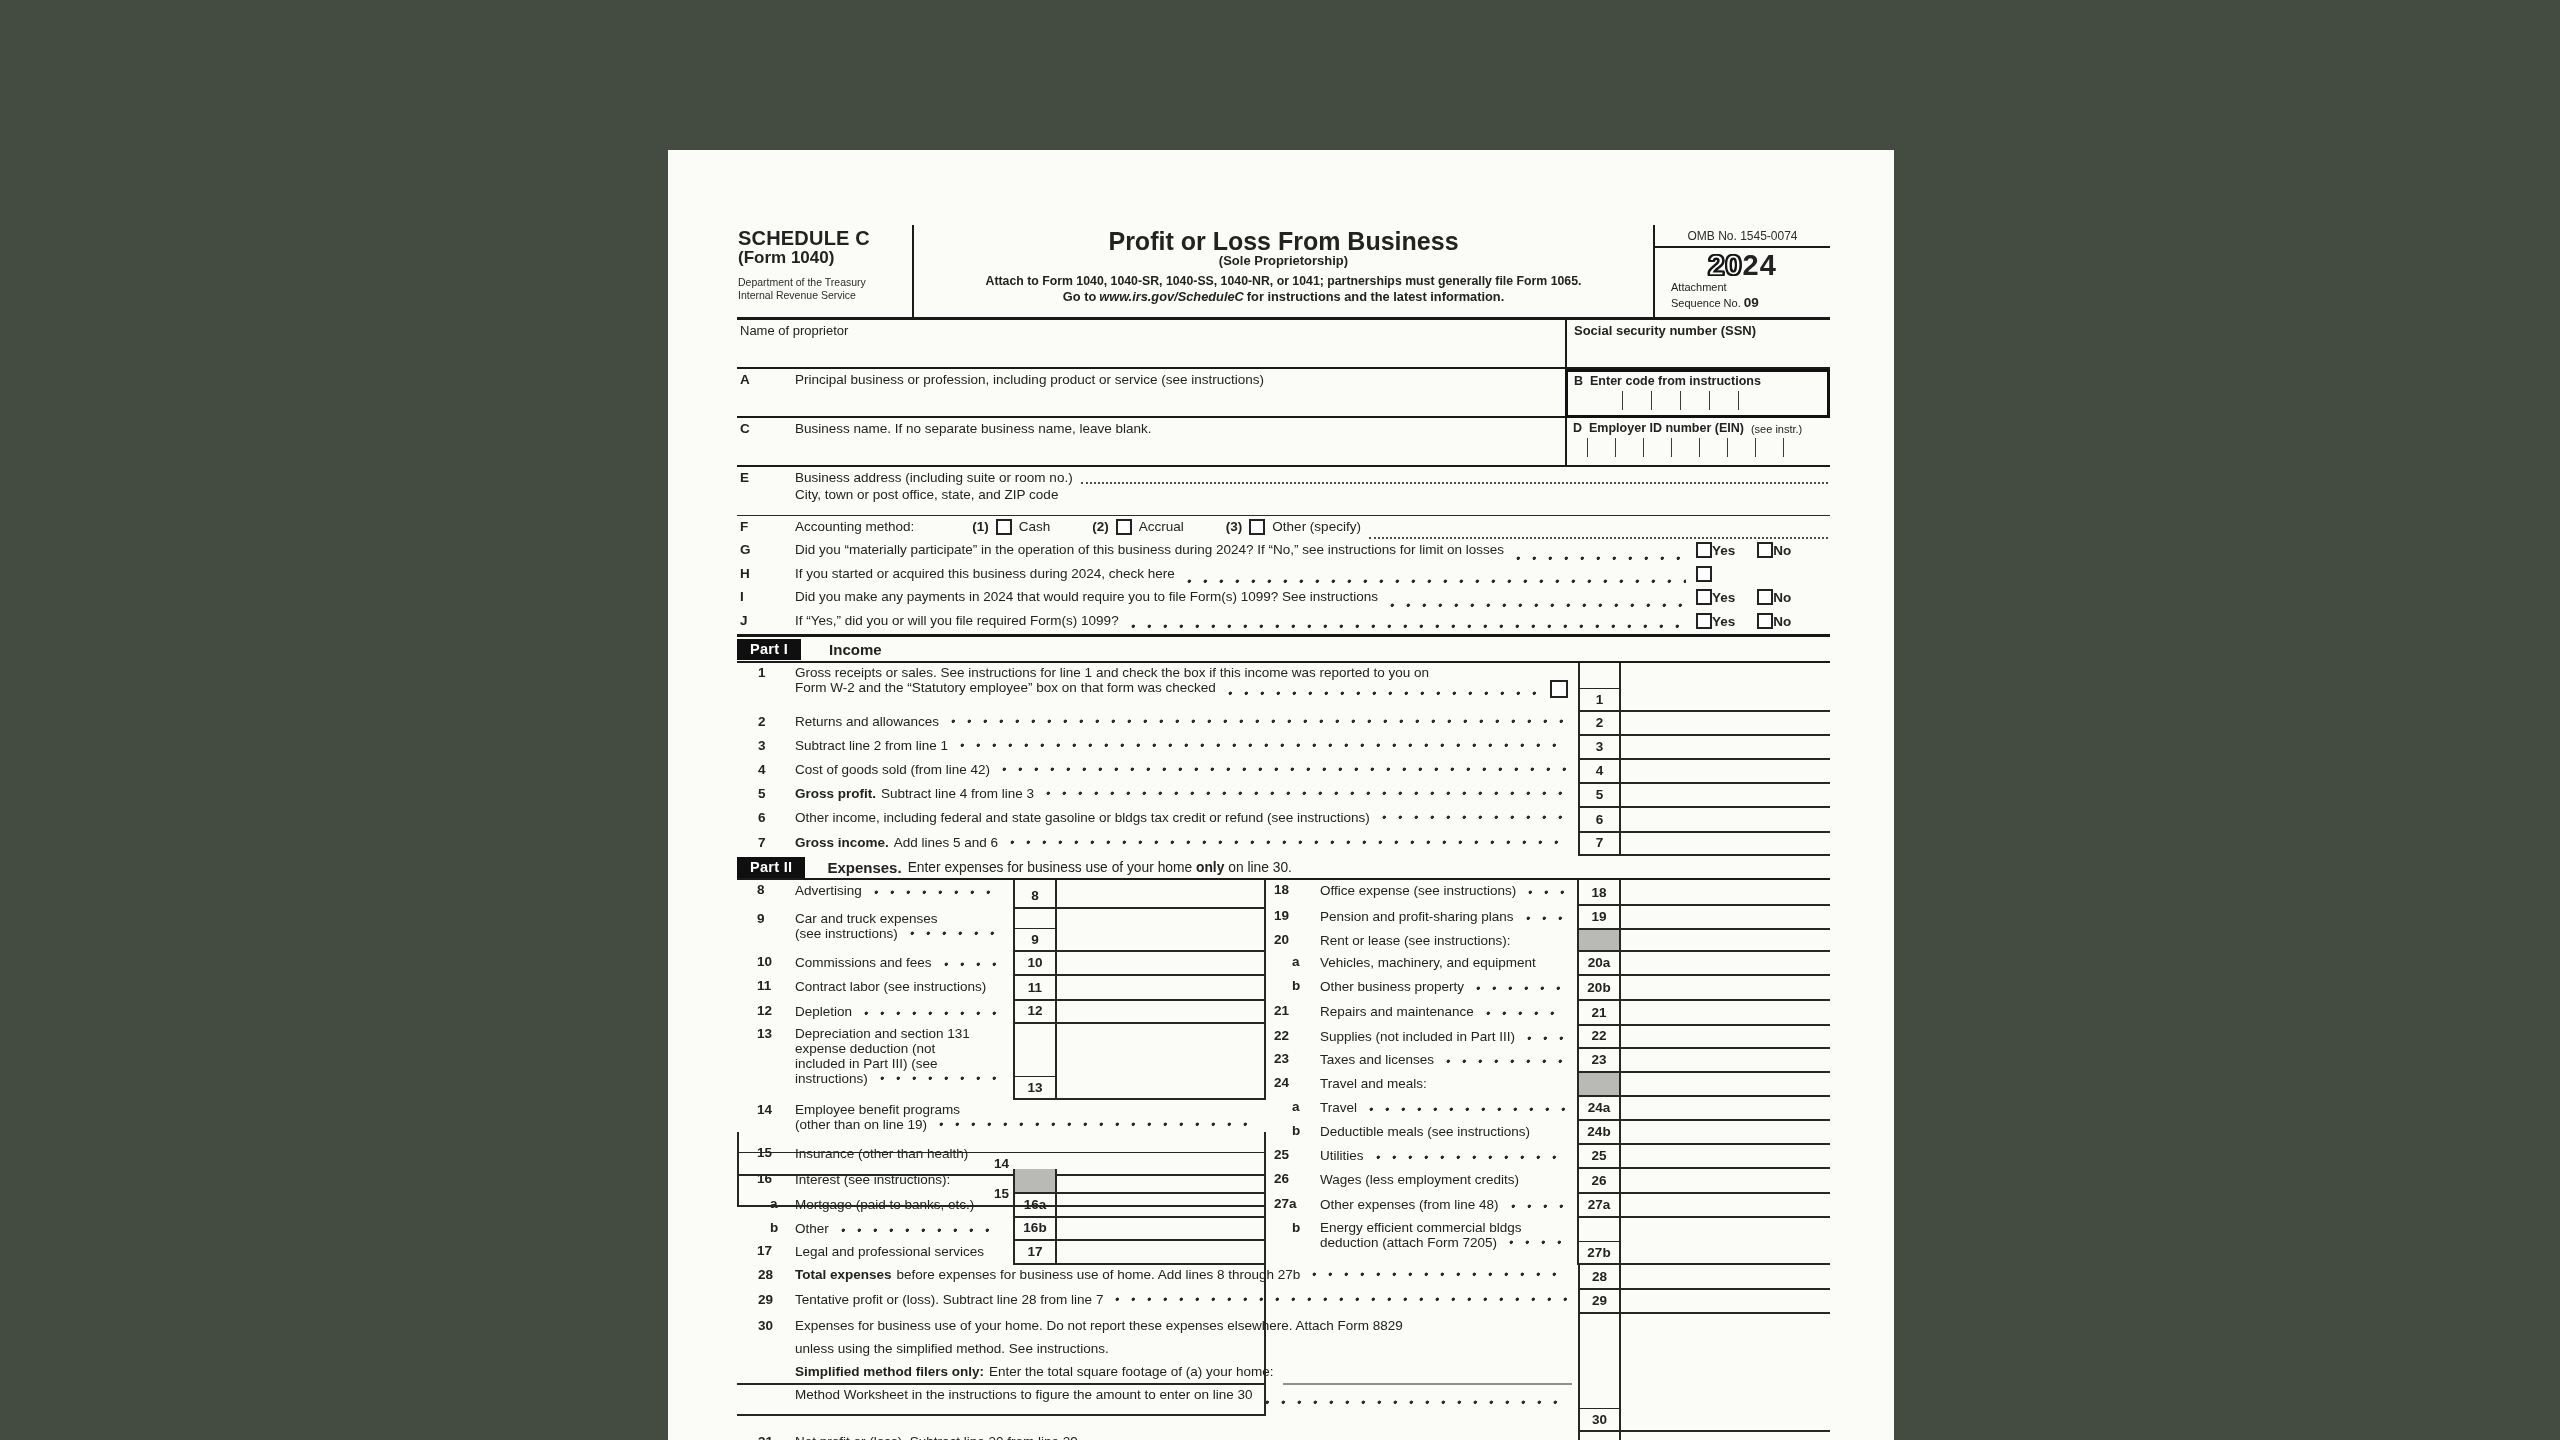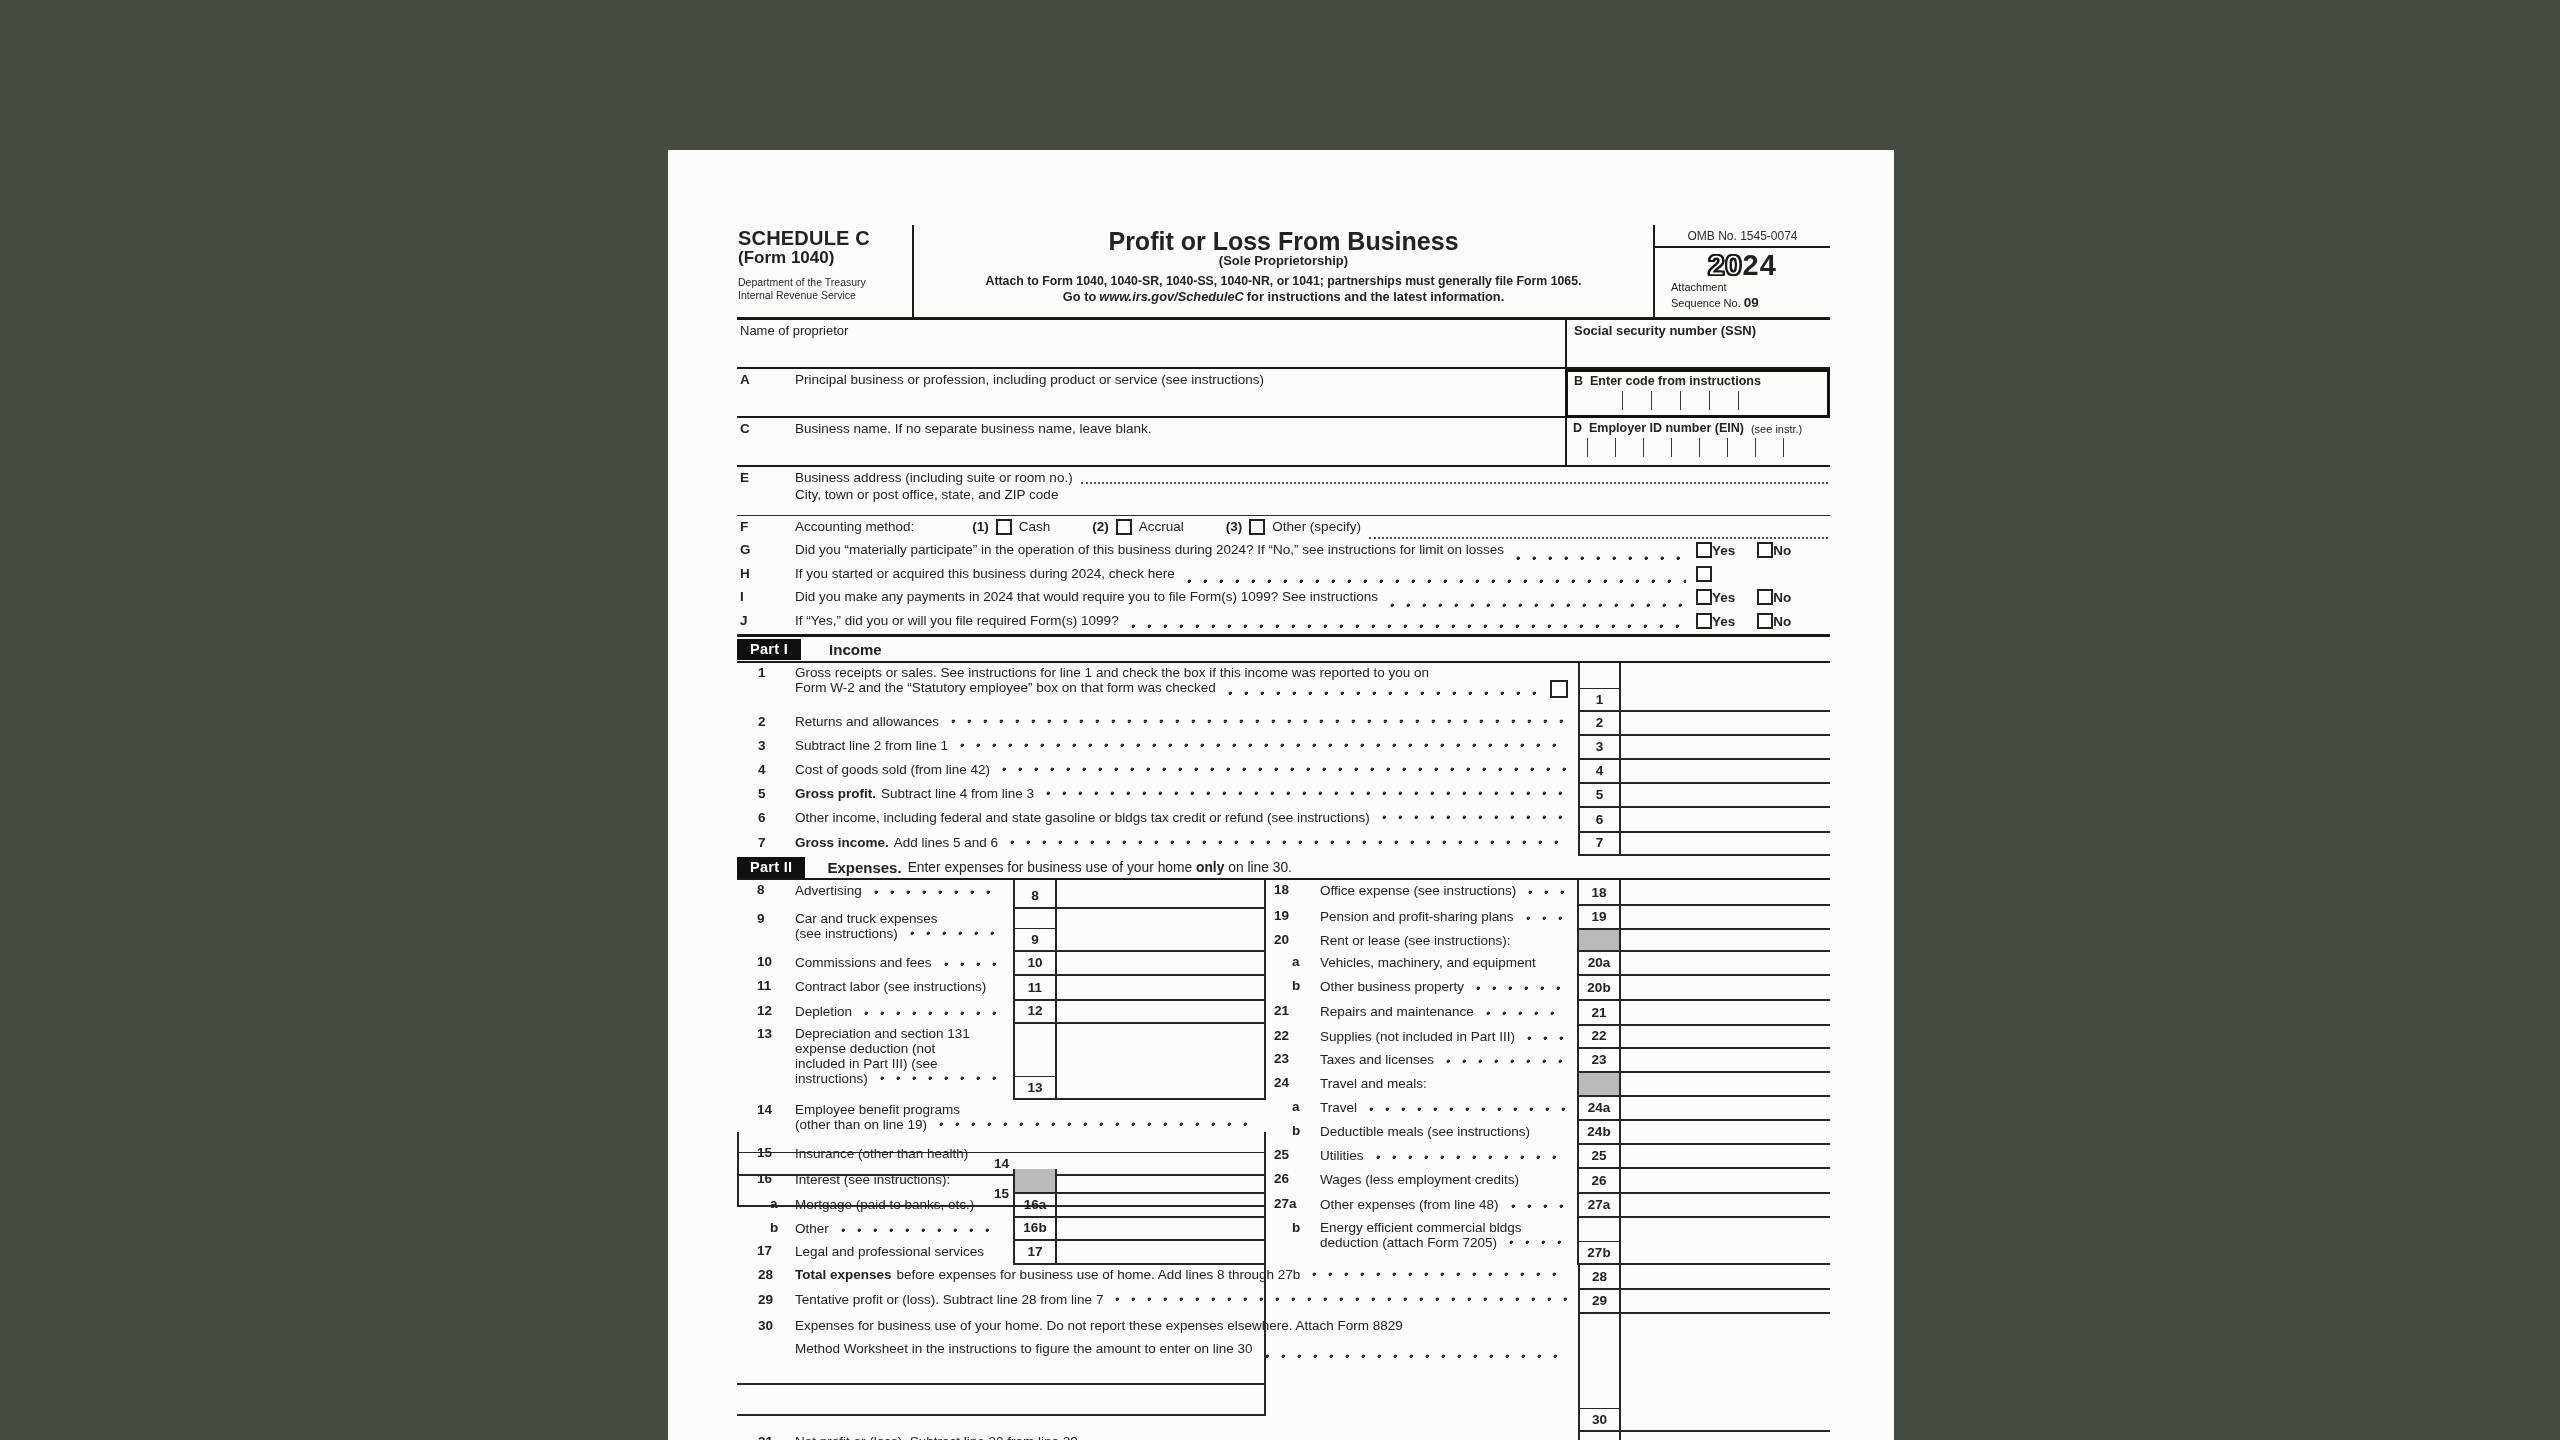--- a/index.html
+++ b/index.html
@@ -722,20 +722,30 @@
   </div>
 
   <div class="p1row" style="height:118px;">
     <div class="p1t" style="padding-top:4px;">
       <div class="r30line">
           <span class="ln">30</span>
           <span>Expenses for business use of your home. Do not report these expenses elsewhere. Attach Form 8829</span>
         </div>
       <div class="r30line">
           <span class="ind"></span>
+          <span>unless using the simplified method. See instructions.</span>
+        </div>
+      <div class="r30line">
+          <span class="ind"></span>
+          <b class="inb">Simplified method filers only:</b>
+          <span style="margin-left:5px;">Enter the total square footage of (a) your home:</span>
+          <span class="blank" style="flex:1; margin:0 6px 2px 10px;"></span>
+        </div>
+      <div class="r30line">
+          <span class="ind"></span>
           <span>Method Worksheet in the instructions to figure the amount to enter on line 30</span>
           <span class="lead"></span>
         </div>
     </div>
     <div class="p1box">
         <span class="bn cap">30</span>
       </div>
     <div class="p1amt"></div>
   </div>
 

